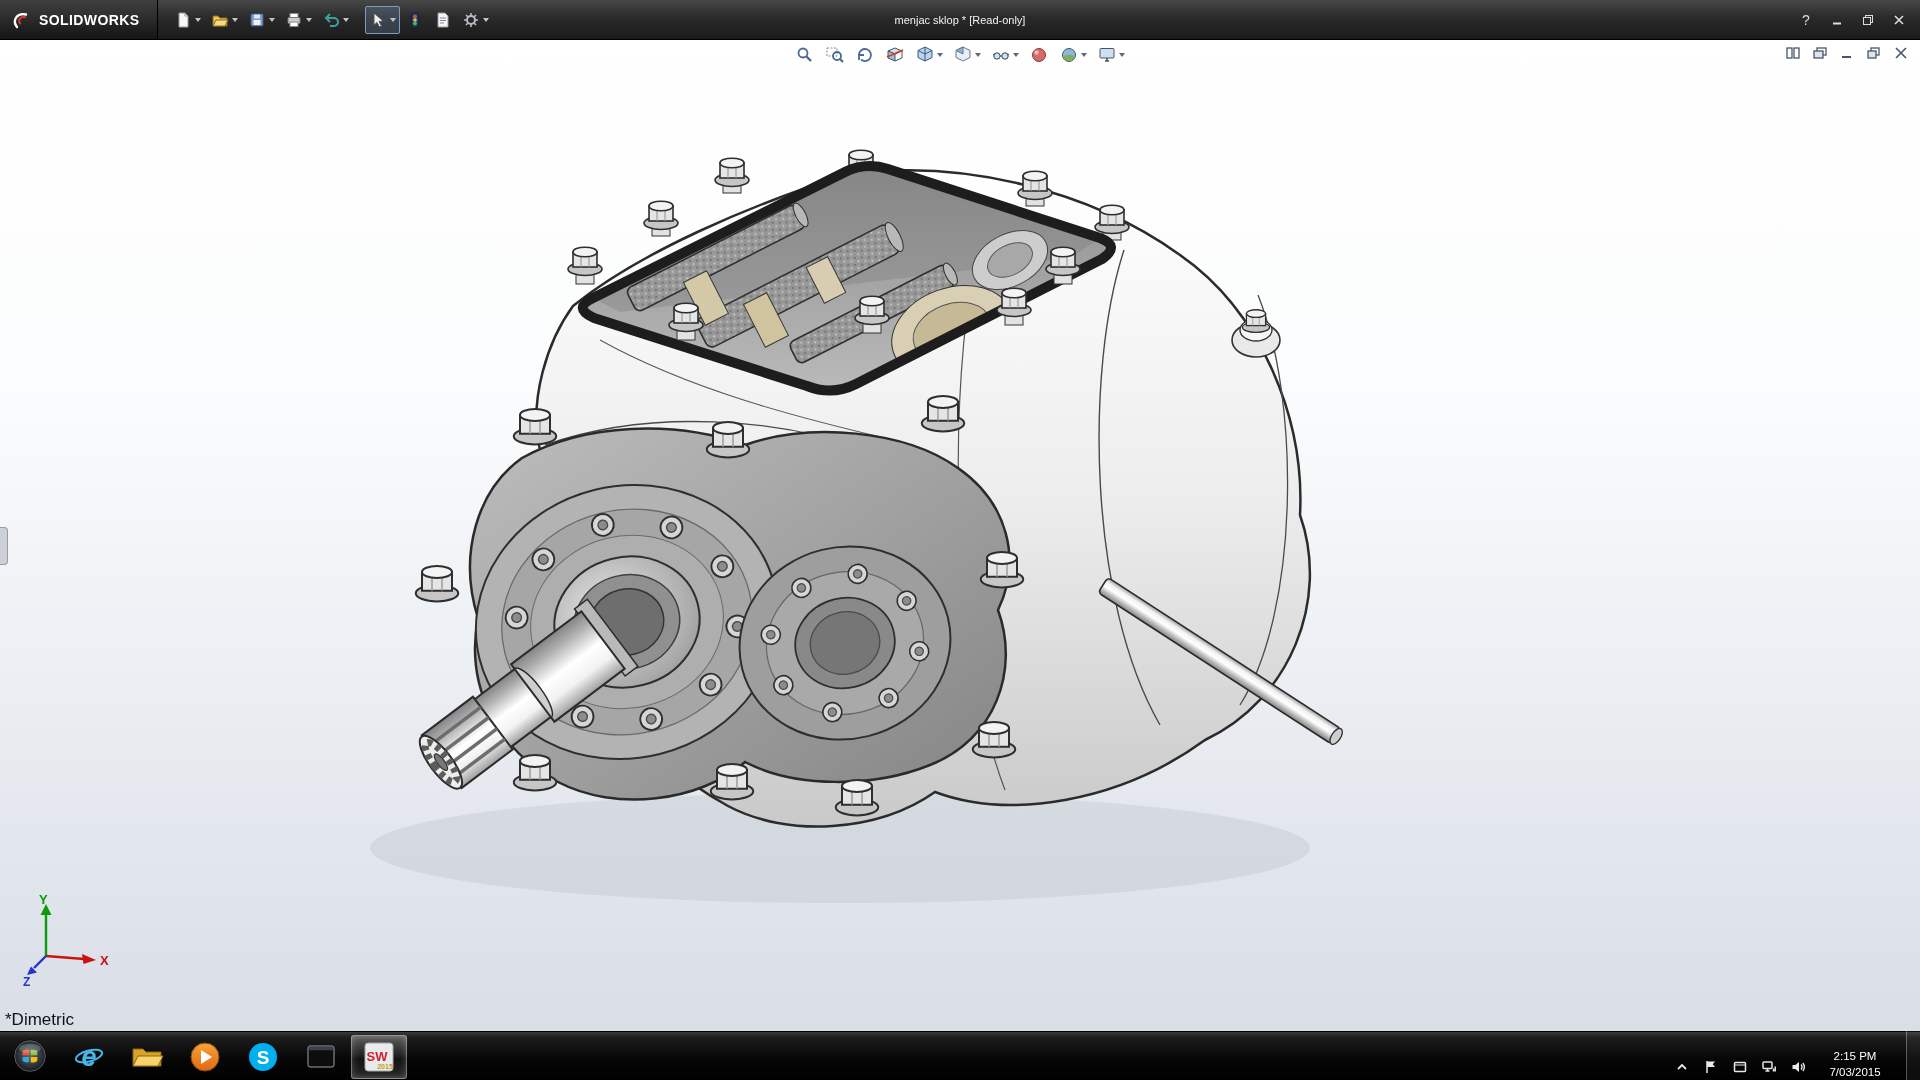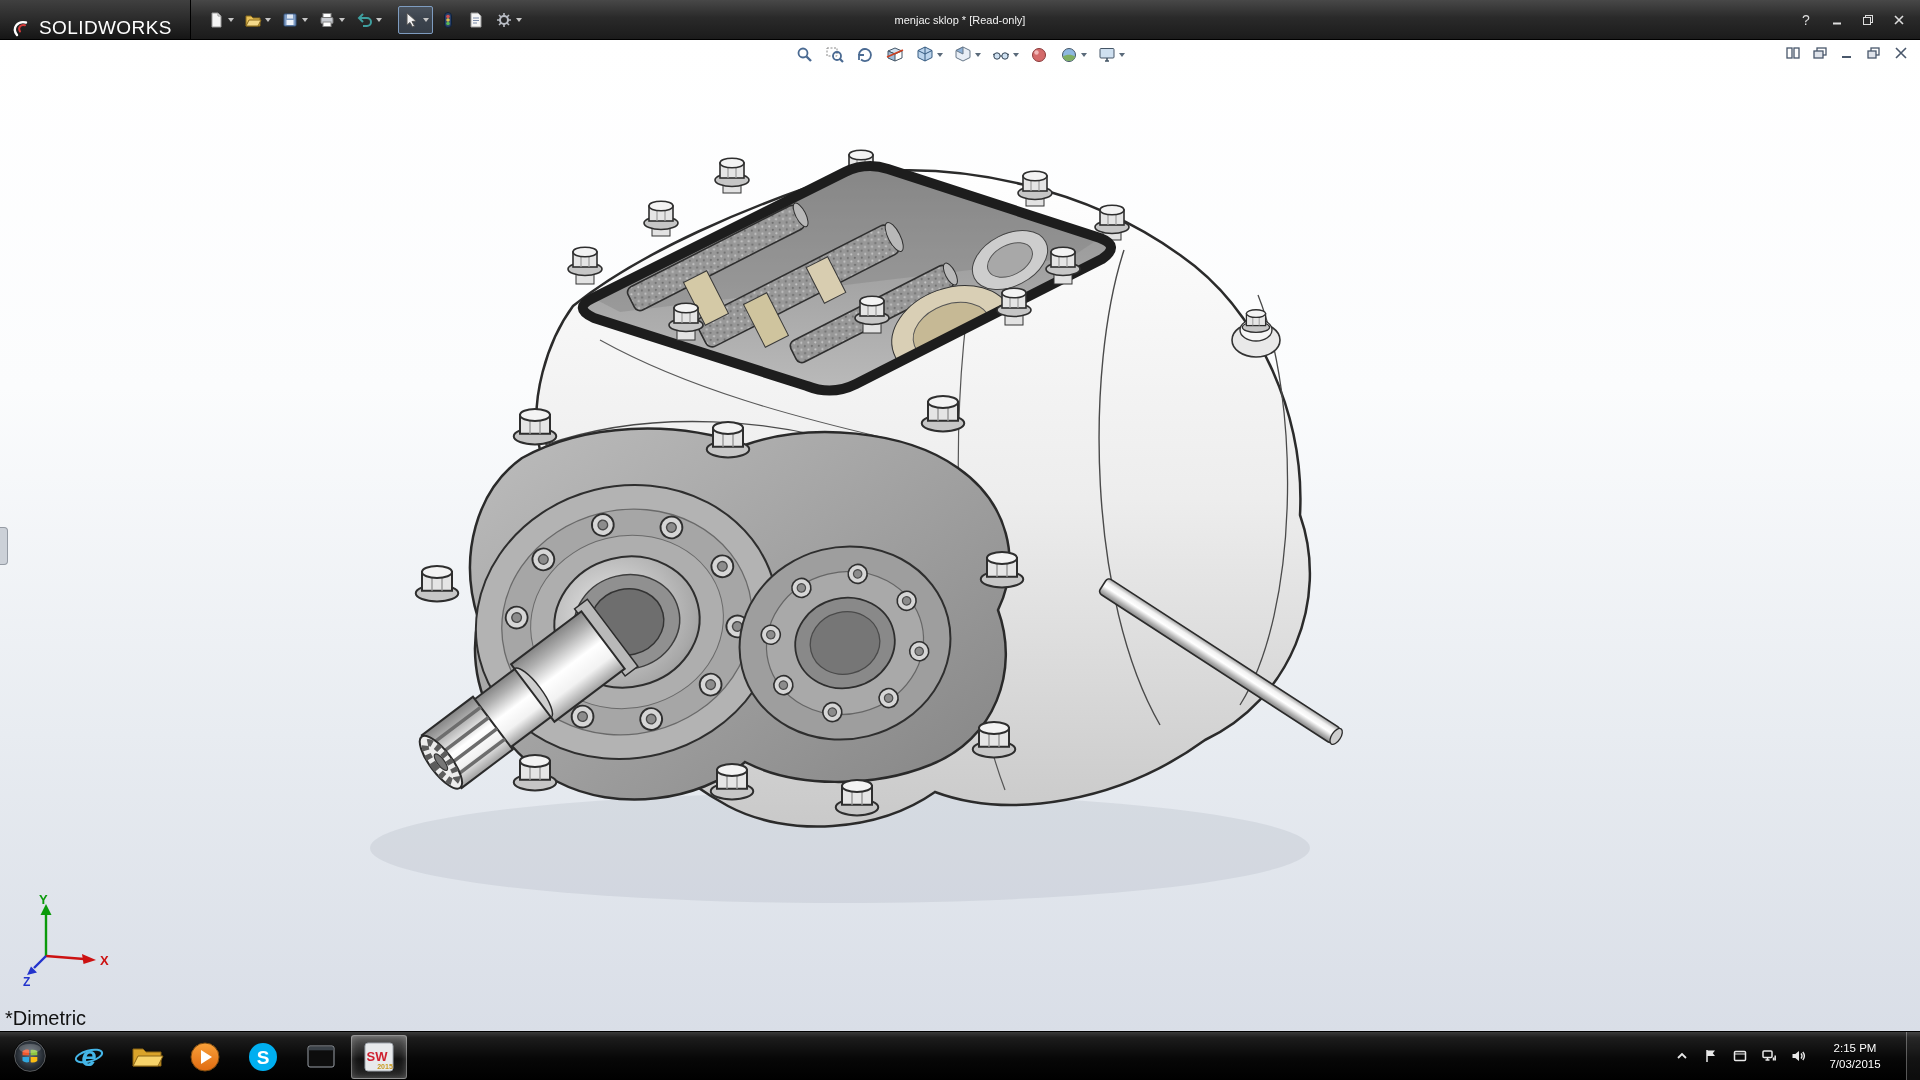--- a/index.html
+++ b/index.html
@@ -3,22 +3,22 @@
 <meta charset="utf-8">
 <style>
   *{margin:0;padding:0;box-sizing:border-box}
   html,body{width:1920px;height:1080px;overflow:hidden;font-family:"Liberation Sans",sans-serif}
   button{font-family:inherit;cursor:default}
   .app{position:relative;width:1920px;height:1080px;background:#000}
 
   
   .titlebar{position:absolute;top:0;left:0;right:0;height:40px;display:flex;align-items:center;
     background:linear-gradient(#484848,#2a2a2a 45%,#1b1b1b);border-bottom:1px solid #000;color:#e8e8e8}
-  .brand{display:flex;align-items:flex-end;gap:7px;height:100%;padding:0 18px 0 10px;
-    background:linear-gradient(#404040,#151515);border-right:1px solid #000;font-weight:normal;font-size:19px;letter-spacing:.4px;color:#fff}
+  .brand{display:flex;align-items:center;gap:7px;height:100%;padding:0 18px 0 10px;
+    background:linear-gradient(#404040,#151515);border-right:1px solid #000;font-weight:bold;font-size:14px;letter-spacing:.4px;color:#fff}
   .qat{display:flex;align-items:center;margin-left:12px;gap:2px}
   .tbtn{display:flex;align-items:center;height:28px;padding:0 3px;background:transparent;border:1px solid transparent;border-radius:2px}
   .tbtn.active{border-color:#7e9cc0;background:rgba(120,150,190,.25)}
   .caret{width:0;height:0;border-left:3.5px solid transparent;border-right:3.5px solid transparent;border-top:4px solid #c6c6c6;margin-left:3px}
   .sep{width:8px}
   .title{position:absolute;left:50%;transform:translateX(-50%);font-size:11px;color:#f2f2f2;white-space:nowrap}
   .winctl{margin-left:auto;display:flex;align-items:center;gap:5px;padding-right:8px}
   .wbtn{width:26px;height:20px;display:flex;align-items:center;justify-content:center;background:transparent;border:none;color:#ddd;font-size:14px}
 
   
@@ -29,31 +29,31 @@
   .headsup{position:absolute;top:3px;left:50%;transform:translateX(-50%);display:flex;align-items:center;gap:4px}
   .hud-btn{display:flex;align-items:center;height:24px;padding:0 3px;background:transparent;border:none}
   .hud-caret{width:0;height:0;border-left:3.5px solid transparent;border-right:3.5px solid transparent;border-top:4px solid #5a6a7a;margin-left:2px}
 
   .docctl{position:absolute;top:5px;right:10px;display:flex;gap:8px}
   .dbtn{width:19px;height:16px;display:flex;align-items:center;justify-content:center;background:transparent;border:none}
 
   .splitter{position:absolute;left:0;top:487px;width:8px;height:38px;background:#ccd1d8;border:1px solid #959ba4;border-left:none;border-radius:0 4px 4px 0}
 
   .triad{position:absolute;left:22px;bottom:44px;width:95px;height:95px}
-  .orientation{position:absolute;left:5px;bottom:1px;font-size:20px;color:#111}
+  .orientation{position:absolute;left:5px;bottom:1px;font-size:17px;color:#111}
 
   
   .taskbar{position:absolute;left:0;bottom:0;width:1920px;height:49px;display:flex;align-items:center;
     background:linear-gradient(#3a3a3a,#1c1c1c 12%,#070707 55%,#000);border-top:1px solid #010101}
   .start{width:60px;height:49px;display:flex;align-items:center;justify-content:center;background:transparent;border:none}
   .task{width:56px;height:44px;margin:2px 1px 0;display:flex;align-items:center;justify-content:center;
     background:transparent;border:1px solid transparent;border-radius:3px}
   .task.active{background:linear-gradient(rgba(255,255,255,.28),rgba(255,255,255,.10) 45%,rgba(255,255,255,.05) 55%,rgba(255,255,255,.16));
     border-color:rgba(255,255,255,.40);box-shadow:inset 0 0 7px rgba(255,255,255,.25)}
-  .tray{margin-left:auto;display:flex;align-items:center;gap:9px;height:100%}
+  .tray{margin-left:auto;display:flex;align-items:flex-end;gap:9px;height:100%}
   .traybtn{width:20px;height:26px;display:flex;align-items:center;justify-content:center;background:transparent;border:none}
   .clock{width:76px;text-align:center;color:#fff;font-size:11.5px;line-height:1.4;text-shadow:0 1px 1px #000}
   .showdesk{width:14px;height:49px;margin-left:4px;background:rgba(255,255,255,.05);border:none;border-left:1px solid rgba(255,255,255,.3)}
 </style>
 </head>
 <body>
 
 <div class="app">
 
   <header class="titlebar">

